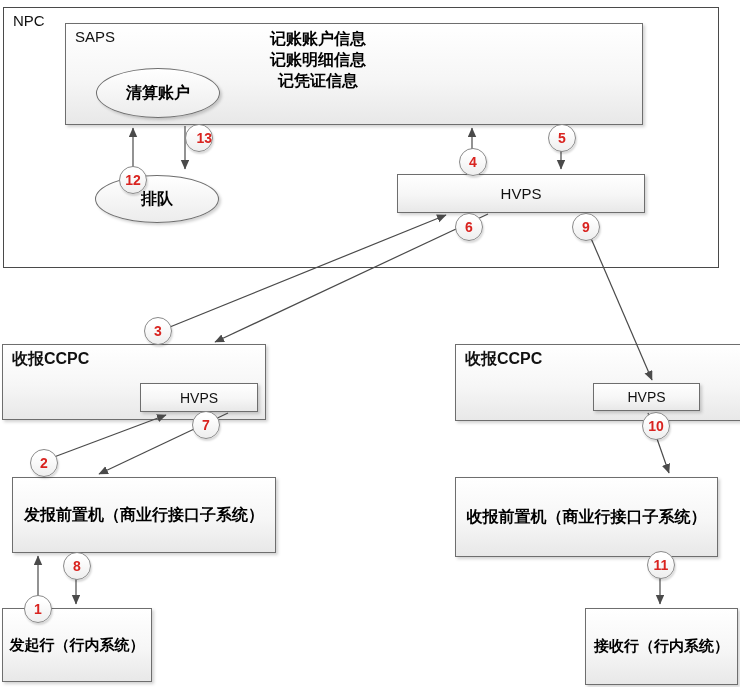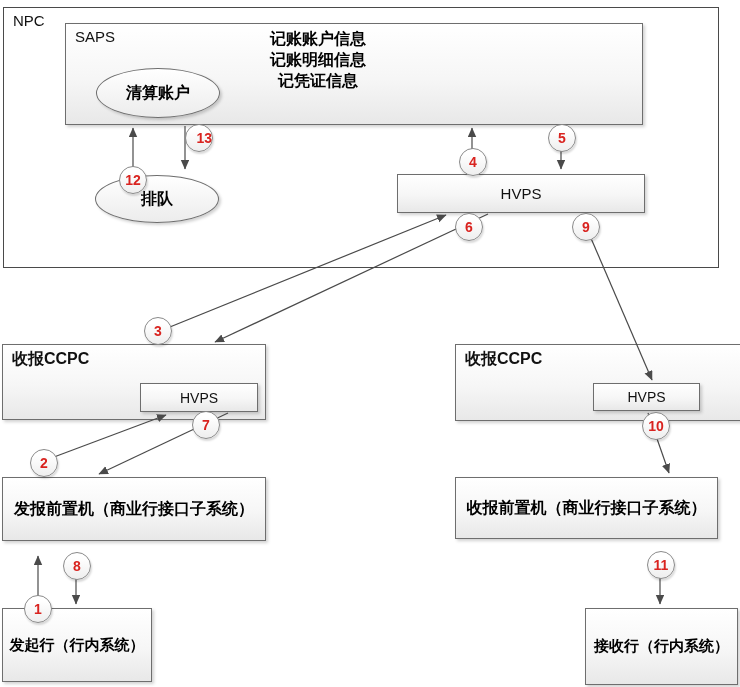--- a/index.html
+++ b/index.html
@@ -78,27 +78,27 @@
 
   <div class="box" style="left:455px;top:344px;width:322px;height:77px;">
     <div class="corner big">收报CCPC</div>
   </div>
   <div class="box" style="left:593px;top:383px;width:107px;height:28px;">
     <div class="centerlbl">
         <span class="latin hvps-small">HVPS</span>
       </div>
   </div>
 
-  <div class="box" style="left:2px;top:477px;width:264px;height:64px;">
+  <div class="box" style="left:12px;top:477px;width:264px;height:76px;">
     <div class="centerlbl">
         <span class="cn front-lbl">发报前置机（商业行接口子系统）</span>
       </div>
   </div>
 
-  <div class="box" style="left:455px;top:477px;width:263px;height:62px;">
+  <div class="box" style="left:455px;top:477px;width:263px;height:80px;">
     <div class="centerlbl">
         <span class="cn front-lbl">收报前置机（商业行接口子系统）</span>
       </div>
   </div>
 
   <div class="box" style="left:2px;top:608px;width:150px;height:74px;">
     <div class="centerlbl">
         <span class="cn bank-lbl">发起行（行内系统）</span>
       </div>
   </div>

